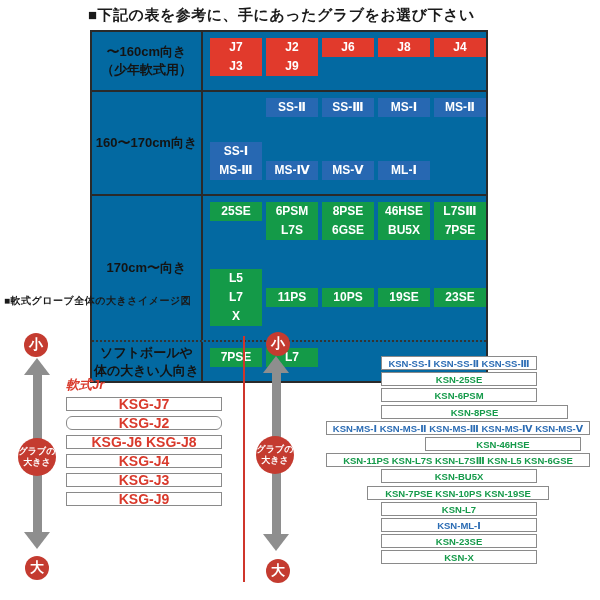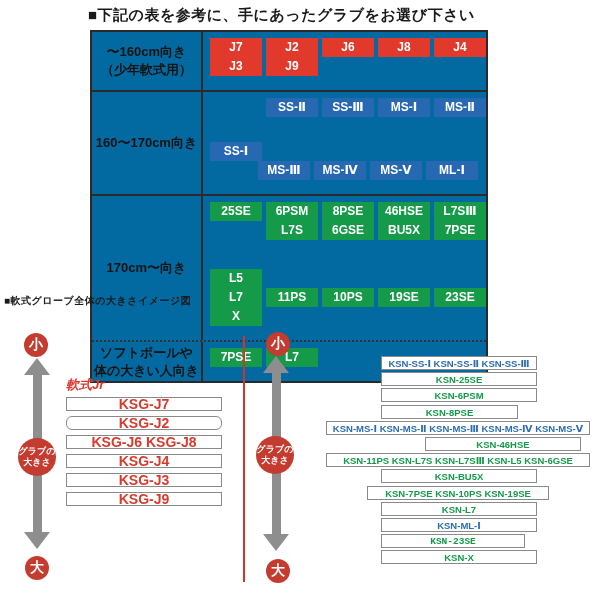--- a/index.html
+++ b/index.html
@@ -121,21 +121,21 @@
         </div>
         <div class="tbadges">
           <div class="badge-row">
             <span class="badge" style="background: rgb(39, 104, 178); margin-top: 44px;">SS-Ⅰ</span>
             <span class="badge" style="background: rgb(39, 104, 178);">SS-Ⅱ</span>
             <span class="badge" style="background: rgb(39, 104, 178);">SS-Ⅲ</span>
             <span class="badge" style="background: rgb(39, 104, 178);">MS-Ⅰ</span>
             <span class="badge" style="background: rgb(39, 104, 178);">MS-Ⅱ</span>
           </div>
           <div class="badge-row">
-            <span class="badge" style="background: rgb(39, 104, 178); margin-left: 48px;">MS-Ⅲ</span>
+            <span class="badge" style="background: rgb(39, 104, 178);">MS-Ⅲ</span>
             <span class="badge" style="background: rgb(39, 104, 178);">MS-Ⅳ</span>
             <span class="badge" style="background: rgb(39, 104, 178);">MS-Ⅴ</span>
             <span class="badge" style="background: rgb(39, 104, 178);">ML-Ⅰ</span>
           </div>
         </div>
       </div>
       <div class="trow">
         <div class="tlabel">
           <div>170cm〜向き</div>
         </div>
@@ -209,25 +209,25 @@
   <div class="tri-down" style="left:263px;top:534px"></div>
   <div class="axis-circle" style="left:256px;top:436px">
     <span>グラブの</span>
     <span>大きさ</span>
   </div>
   <div class="circle-s" style="left:266px;top:559px">大</div>
   <div id="right-boxes">
       <div class="mbox right-box" style="left: 381px; width: 156px; top: 356px; color: rgb(43, 108, 180);">KSN-SS-Ⅰ KSN-SS-Ⅱ KSN-SS-Ⅲ</div>
       <div class="mbox right-box" style="left: 381px; width: 156px; top: 372px; color: rgb(21, 154, 74);">KSN-25SE</div>
       <div class="mbox right-box" style="left: 381px; width: 156px; top: 388px; color: rgb(21, 154, 74);">KSN-6PSM</div>
-      <div class="mbox right-box" style="left: 381px; width: 137px; top: 405px; color: rgb(21, 154, 74);">KSN-8PSE</div>
+      <div class="mbox right-box" style="left: 381px; width: 187px; top: 405px; color: rgb(21, 154, 74);">KSN-8PSE</div>
       <div class="mbox right-box" style="left: 326px; width: 264px; top: 421px; color: rgb(43, 108, 180);">KSN-MS-Ⅰ KSN-MS-Ⅱ KSN-MS-Ⅲ KSN-MS-Ⅳ KSN-MS-Ⅴ</div>
       <div class="mbox right-box" style="left: 381px; width: 156px; top: 437px; color: rgb(21, 154, 74); margin-left: 44px;">KSN-46HSE</div>
       <div class="mbox right-box" style="left: 326px; width: 264px; top: 453px; color: rgb(21, 154, 74);">KSN-11PS KSN-L7S KSN-L7SⅢ KSN-L5 KSN-6GSE</div>
       <div class="mbox right-box" style="left: 381px; width: 156px; top: 469px; color: rgb(21, 154, 74);">KSN-BU5X</div>
       <div class="mbox right-box" style="left: 367px; width: 182px; top: 486px; color: rgb(21, 154, 74);">KSN-7PSE KSN-10PS KSN-19SE</div>
       <div class="mbox right-box" style="left: 381px; width: 156px; top: 502px; color: rgb(21, 154, 74);">KSN-L7</div>
       <div class="mbox right-box" style="left: 381px; width: 156px; top: 518px; color: rgb(43, 108, 180);">KSN-ML-Ⅰ</div>
-      <div class="mbox right-box" style="left: 381px; width: 144px; top: 534px; color: rgb(21, 154, 74); font-family: Liberation Mono, monospace;">KSN-23SE</div>
+      <div class="mbox right-box" style="left: 381px; width: 156px; top: 534px; color: rgb(21, 154, 74);">KSN-23SE</div>
       <div class="mbox right-box" style="left: 381px; width: 156px; top: 550px; color: rgb(21, 154, 74);">KSN-X</div>
     </div>
 
 </div>
 
 </body></html>

